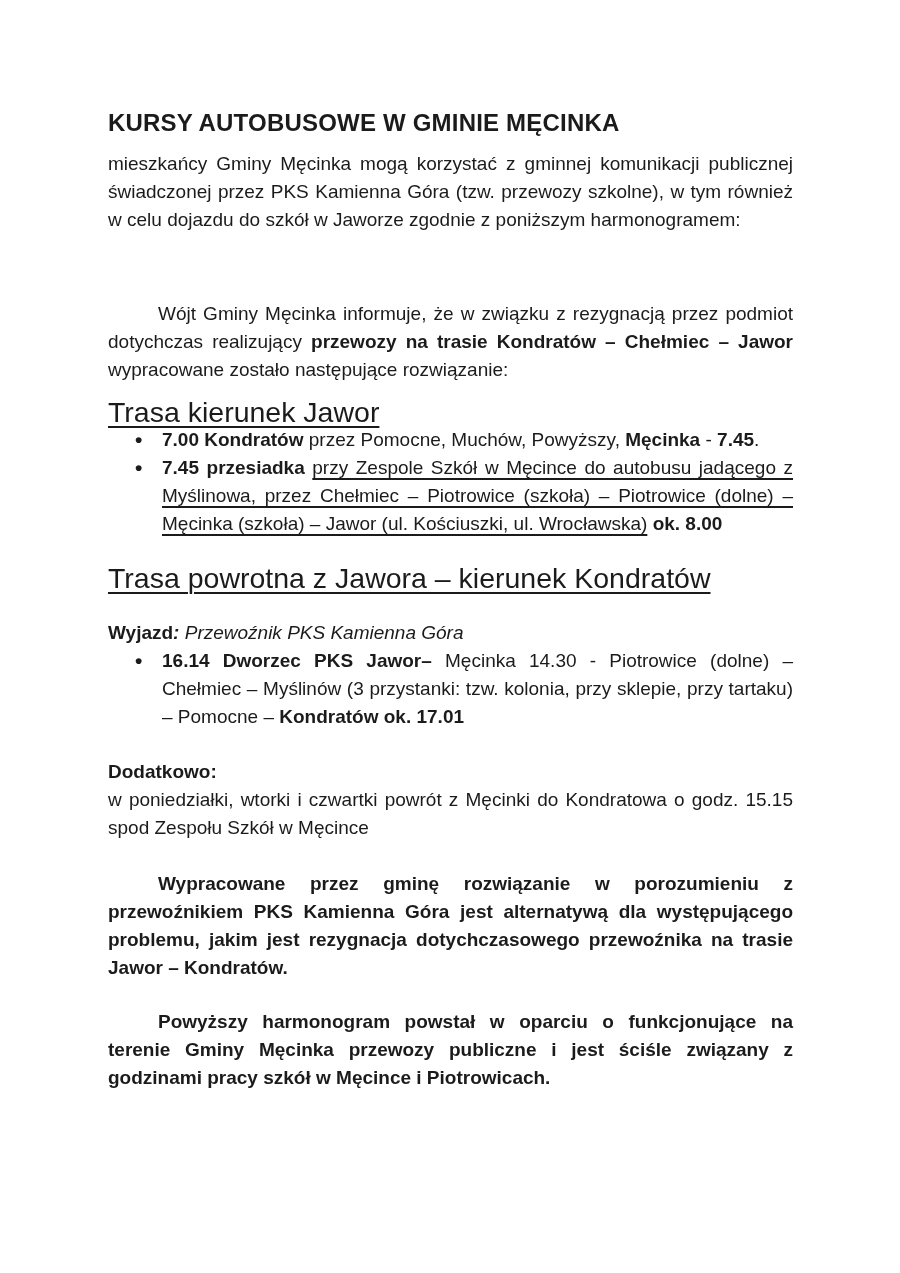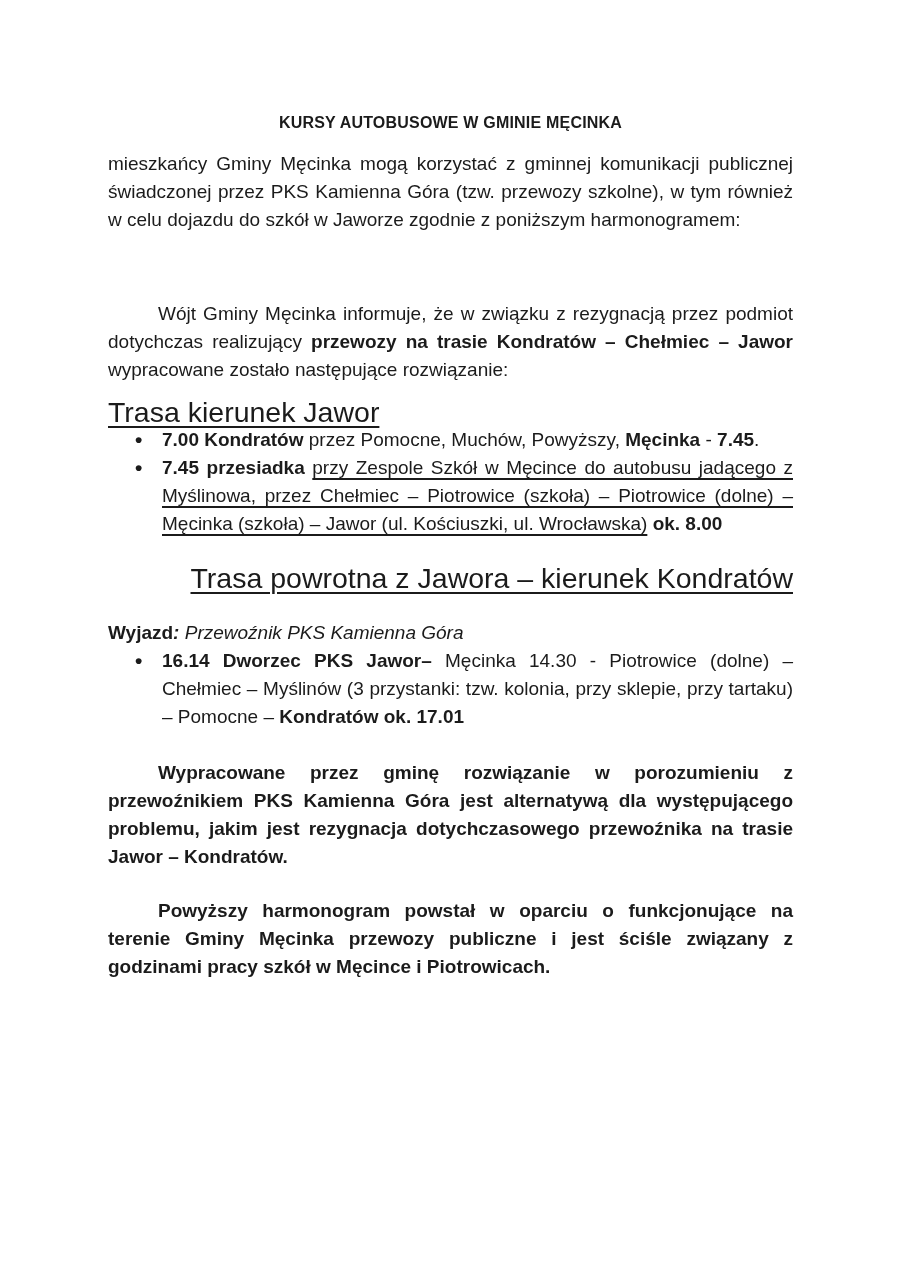--- a/index.html
+++ b/index.html
@@ -10,24 +10,24 @@
     background:#ffffff;
     color:#1b1b1b;
     font-family:"Liberation Sans", sans-serif;
     font-size:19px;
     line-height:28px;
     box-sizing:border-box;
     padding:108px 107px 0 108px;
     overflow:hidden;
   }
   .title{
-    font-size:16px;
+    font-size:24px;
     font-weight:bold;
     line-height:30px;
-    text-align:center;
+    text-align:left;
     margin:0;
     letter-spacing:0.2px;
   }
   .para{margin:0;}
   .justify{text-align:justify;}
   .indent{text-indent:50px;}
   .b{font-weight:bold;}
   .i{font-style:italic;}
   .bi{font-weight:bold;font-style:italic;}
   .u{text-decoration:underline;text-underline-offset:4px;text-decoration-thickness:1.5px;}
@@ -38,21 +38,21 @@
     text-decoration-thickness:2px;
     margin:0;
   }
   .bold-para{font-weight:bold;}
   
   .m-intro{margin-top:66px;}
   .m-intro2{margin-top:12px;}
   .m-h1{margin-top:14px;}
   .m-b1{margin-top:13px;}
   .m-b2{margin-top:29px;}
-  .m-h2{margin-top:26px;text-align:right;}
+  .m-h2{margin-top:26px;}
   .m-wyjazd{margin-top:27px;}
   .m-b3{margin-top:30px;}
   .m-dod{margin-top:27px;}
   .m-c1{margin-top:26px;}
   .m-c2{margin-top:28px;}
   .bullet{
     position:relative;
     padding-left:54px;
     margin:0;
   }
@@ -81,18 +81,22 @@
   <div class="bullet justify m-b1"><span class="b">7.00 Kondratów</span><span> przez Pomocne, Muchów, Powyższy, </span><span class="b">Męcinka</span><span> -  </span><span class="b">7.45</span><span>.</span></div>
 
   <div class="bullet justify m-b2"><span class="b">7.45 przesiadka</span><span> </span><span class="u">przy Zespole Szkół w Męcince do autobusu jadącego z Myślinowa,  przez Chełmiec – Piotrowice (szkoła) – Piotrowice (dolne) – Męcinka (szkoła) – Jawor (ul. Kościuszki, ul. Wrocławska)</span><span> </span><span class="b">ok. 8.00</span></div>
 
   <h2 class="heading m-h2">Trasa powrotna z Jawora – kierunek Kondratów</h2>
 
   <p class="para m-wyjazd"><span class="b">Wyjazd</span><span class="bi">:</span><span class="i"> Przewoźnik PKS Kamienna Góra</span></p>
 
   <div class="bullet justify m-b3"><span class="b">16.14 Dworzec PKS Jawor–</span><span> Męcinka 14.30  - Piotrowice (dolne) – Chełmiec – Myślinów (3 przystanki: tzw. kolonia, przy sklepie, przy tartaku) – Pomocne – </span><span class="b">Kondratów ok. 17.01</span></div>
 
+  <div class="m-dod">
+    <p class="para b">Dodatkowo:</p>
+    <p class="para justify">w poniedziałki, wtorki i czwartki powrót z Męcinki do Kondratowa o godz. 15.15 spod Zespołu Szkół w Męcince</p>
+  </div>
 
   <p class="para justify indent bold-para m-c2">Wypracowane przez gminę rozwiązanie w porozumieniu z przewoźnikiem PKS Kamienna Góra jest alternatywą dla występującego problemu, jakim jest rezygnacja dotychczasowego przewoźnika na trasie Jawor – Kondratów.</p>
 
   <p class="para justify indent bold-para m-c1">Powyższy harmonogram powstał w oparciu o funkcjonujące na terenie Gminy Męcinka przewozy publiczne i jest ściśle związany z godzinami pracy szkół w Męcince i Piotrowicach.</p>
 
 </div>
 
 </body></html>

